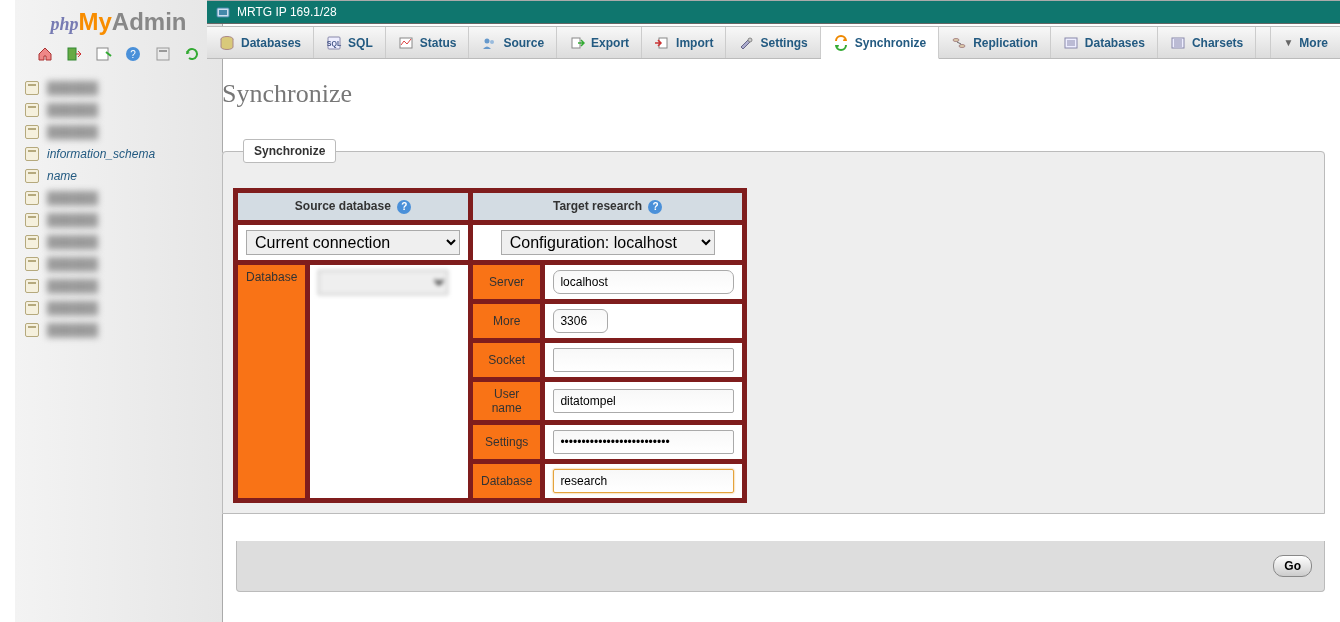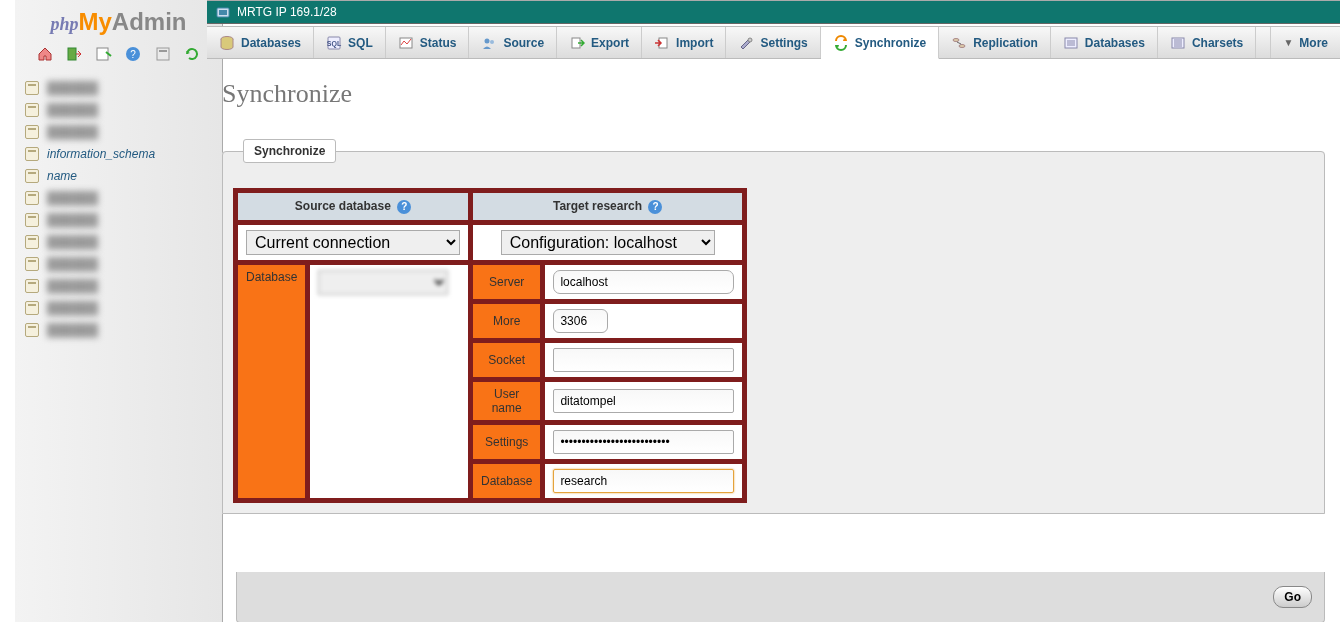--- a/index.html
+++ b/index.html
@@ -44,21 +44,21 @@
   .sync-table { border-collapse: collapse; }
   .sync-table th, .sync-table td { border: 5px solid #7f1d1d; font-size: 12px; padding: 5px 8px; text-align: left; vertical-align: middle; }
   .sync-table th { background: #d3dce3; text-align: center; font-weight: bold; padding: 6px 8px; }
   .sync-table .hint { display: inline-block; width: 14px; height: 14px; background: #4a90d9; border-radius: 50%; color: #fff; font-size: 10px; line-height: 14px; vertical-align: middle; margin-left: 3px; }
   .sync-table td.lbl { background: #f97316; width: 72px; color: #333; text-align: center; }
   .sync-table td.fld { background: #fff; }
   .sync-table select { border: 1px solid #aaa; font-size: 16px; padding: 2px 4px; }
   .sync-table input[type=text], .sync-table input[type=password] { border: 1px solid #aaa; background: linear-gradient(#f8f8f8,#fff); font-size: 12px; padding: 4px 6px; border-radius: 2px; }
   .sync-table input.focused { border: 1px solid #e5a33b; box-shadow: 0 0 2px #e5a33b; outline: none; }
   
-  .footer { position: absolute; left: 221px; right: 0; bottom: 0; height: 50px; }
+  .footer { position: absolute; left: 221px; right: 0; bottom: 0; height: 81px; }
   .go-bar { margin: 0 15px; background: #ddd; border: 1px solid #bbb; border-top: none; border-radius: 0 0 4px 4px; padding: 14px 12px; text-align: right; }
   .go-btn { background: linear-gradient(#fff,#ccc); border: 1px solid #888; border-radius: 10px; padding: 3px 10px; font-size: 12px; font-weight: bold; cursor: pointer; }
 </style>
 </head>
 <body>
 
 <div class="sidebar">
   <div class="logo">
     <span class="php">php</span><span class="my">My</span><span class="admin">Admin</span>
   </div>

